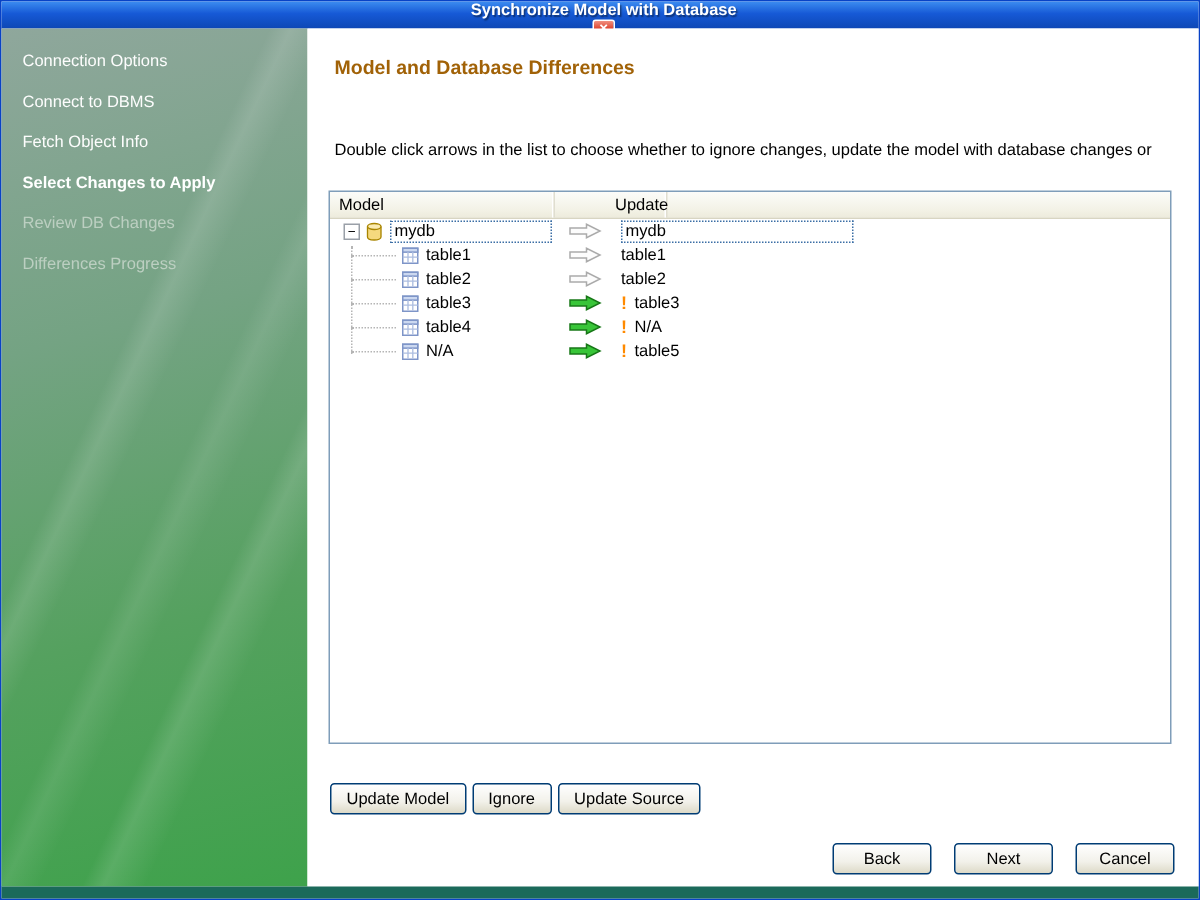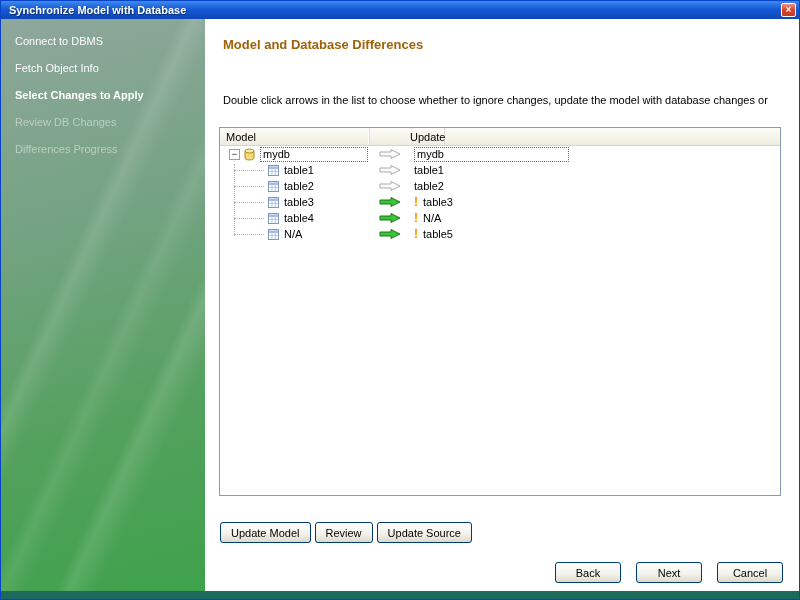--- a/index.html
+++ b/index.html
@@ -8,21 +8,21 @@
 
   .window {
     position: relative; width: 800px; height: 600px;
     border: 1px solid #0842C6; background: #fff;
   }
 
   
   .titlebar {
     position: absolute; left: 0; top: 0; right: 0; height: 18px;
     background: linear-gradient(180deg, #3C8CF0 0%, #1659D6 45%, #0D47B5 100%);
-    display: flex; align-items: center; padding: 0 3px 0 8px;
+    display: flex; align-items: center; padding: 0 3px 0 8px; flex-direction: column;
   }
   .titlebar .title { color: #fff; font-weight: bold; font-size: 11px; flex: 1;
     text-shadow: 1px 1px 1px rgba(0,0,0,0.45); }
   .close-btn {
     width: 15px; height: 14px; border: 1px solid #fff; border-radius: 2px;
     background: linear-gradient(180deg, #F1907F 0%, #DC4631 45%, #C03A22 100%);
     color: #fff; font-weight: bold; font-size: 10px; line-height: 11px;
     text-align: center; cursor: pointer;
   }
 
@@ -102,20 +102,21 @@
 
 <div class="window">
 
   <div class="titlebar">
     <span class="title">Synchronize Model with Database</span>
     <div class="close-btn">×</div>
   </div>
 
   <div class="sidebar">
     <div class="steps">
+        <div class="step done">Connection Options</div>
         <div class="step done">Connect to DBMS</div>
         <div class="step done">Fetch Object Info</div>
         <div class="step current">Select Changes to Apply</div>
         <div class="step pending">Review DB Changes</div>
         <div class="step pending">Differences Progress</div>
       </div>
   </div>
 
   <div class="content">
     <div class="heading">Model and Database Differences</div>
@@ -277,21 +278,21 @@
             <div class="source-cell">
               <span class="warn">!</span>
               <span class="src-label">table5</span>
             </div>
           </div>
         </div>
     </div>
 
     <div class="action-row">
       <button class="xp-btn">Update Model</button>
-      <button class="xp-btn">Review</button>
+      <button class="xp-btn">Ignore</button>
       <button class="xp-btn">Update Source</button>
     </div>
 
     <div class="nav-row">
       <button class="xp-btn">Back</button>
       <button class="xp-btn">Next</button>
       <button class="xp-btn">Cancel</button>
     </div>
   </div>
 

